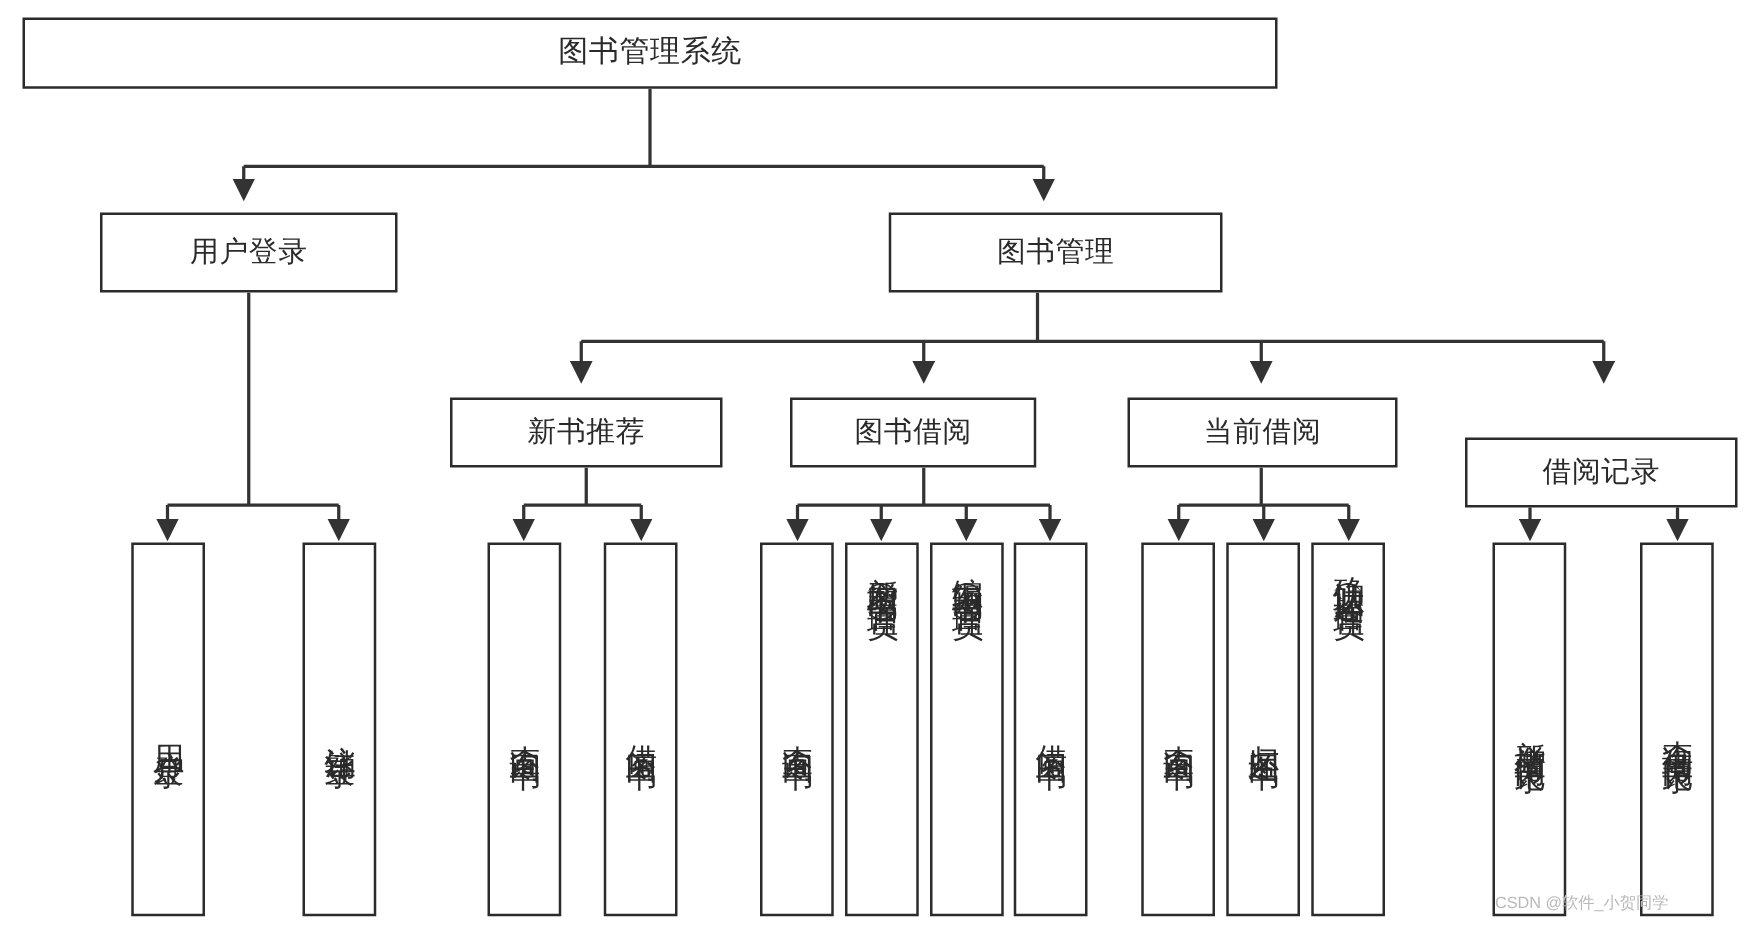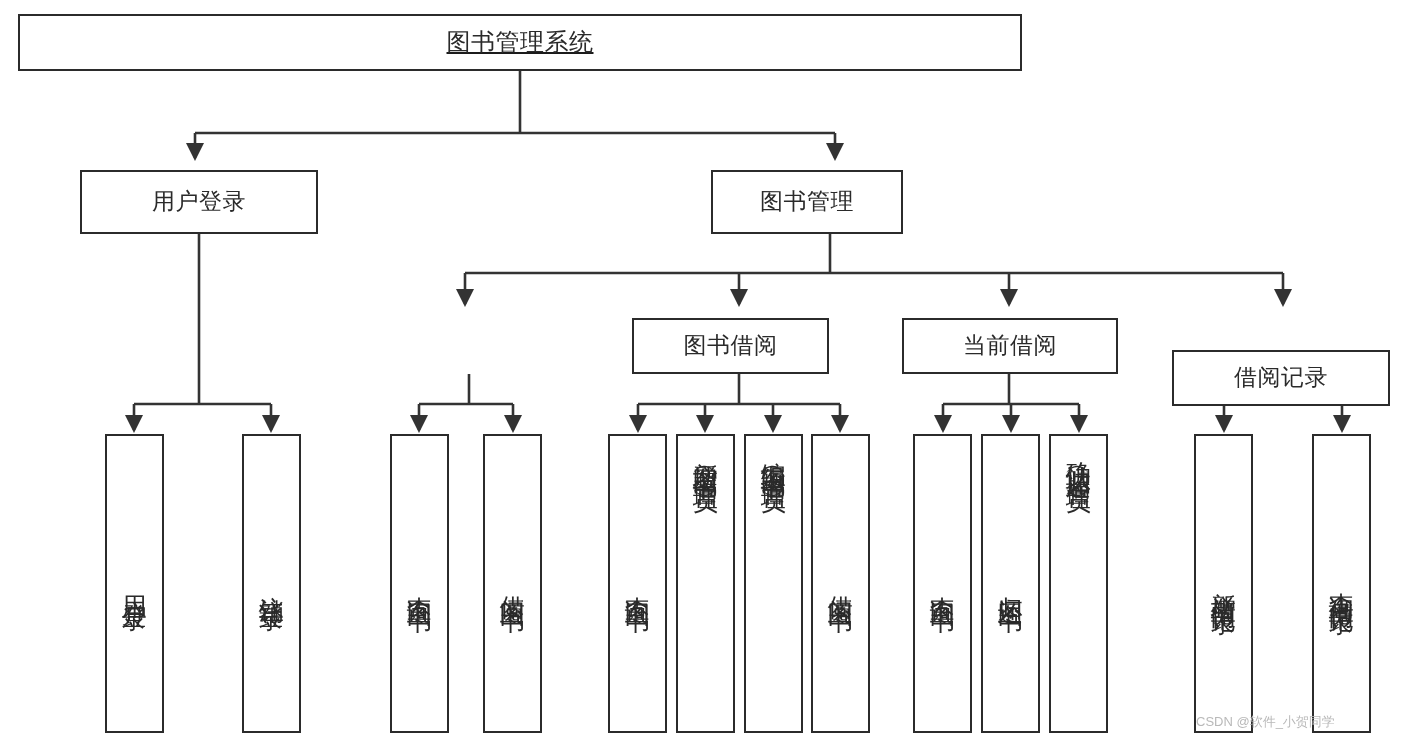--- a/index.html
+++ b/index.html
@@ -127,31 +127,34 @@
       <path d="M 1011 404 L 1011 430" marker-end="url(#arrow)"></path>
       <path d="M 1079 404 L 1079 430" marker-end="url(#arrow)"></path>
 
       <path d="M 1281 374 L 1281 404"></path>
       <path d="M 1224 404 L 1342 404"></path>
       <path d="M 1224 404 L 1224 430" marker-end="url(#arrow)"></path>
       <path d="M 1342 404 L 1342 430" marker-end="url(#arrow)"></path>
     </g>
   </svg>
 
-  <div class="node horiz root" style="left:18px; top:14px; width:1004px; height:57px;text-decoration:underline;">
+  <div class="node horiz root" style="left:18px; top:14px; width:1004px; height:57px;">
     <span class="node-label">图书管理系统</span>
   </div>
 
   <div class="node horiz" style="left:80px; top:170px; width:238px; height:64px;">
     <span class="node-label">用户登录</span>
   </div>
-  <div class="node horiz" style="left:711px; top:170px; width:192px; height:64px;">
+  <div class="node horiz" style="left:711px; top:170px; width:267px; height:64px;">
     <span class="node-label">图书管理</span>
   </div>
 
+  <div class="node horiz" style="left:360px; top:318px; width:218px; height:56px;">
+    <span class="node-label">新书推荐</span>
+  </div>
   <div class="node horiz" style="left:632px; top:318px; width:197px; height:56px;">
     <span class="node-label">图书借阅</span>
   </div>
   <div class="node horiz" style="left:902px; top:318px; width:216px; height:56px;">
     <span class="node-label">当前借阅</span>
   </div>
   <div class="node horiz" style="left:1172px; top:318px; width:218px; height:56px;margin-top:32px;">
     <span class="node-label">借阅记录</span>
   </div>
 

